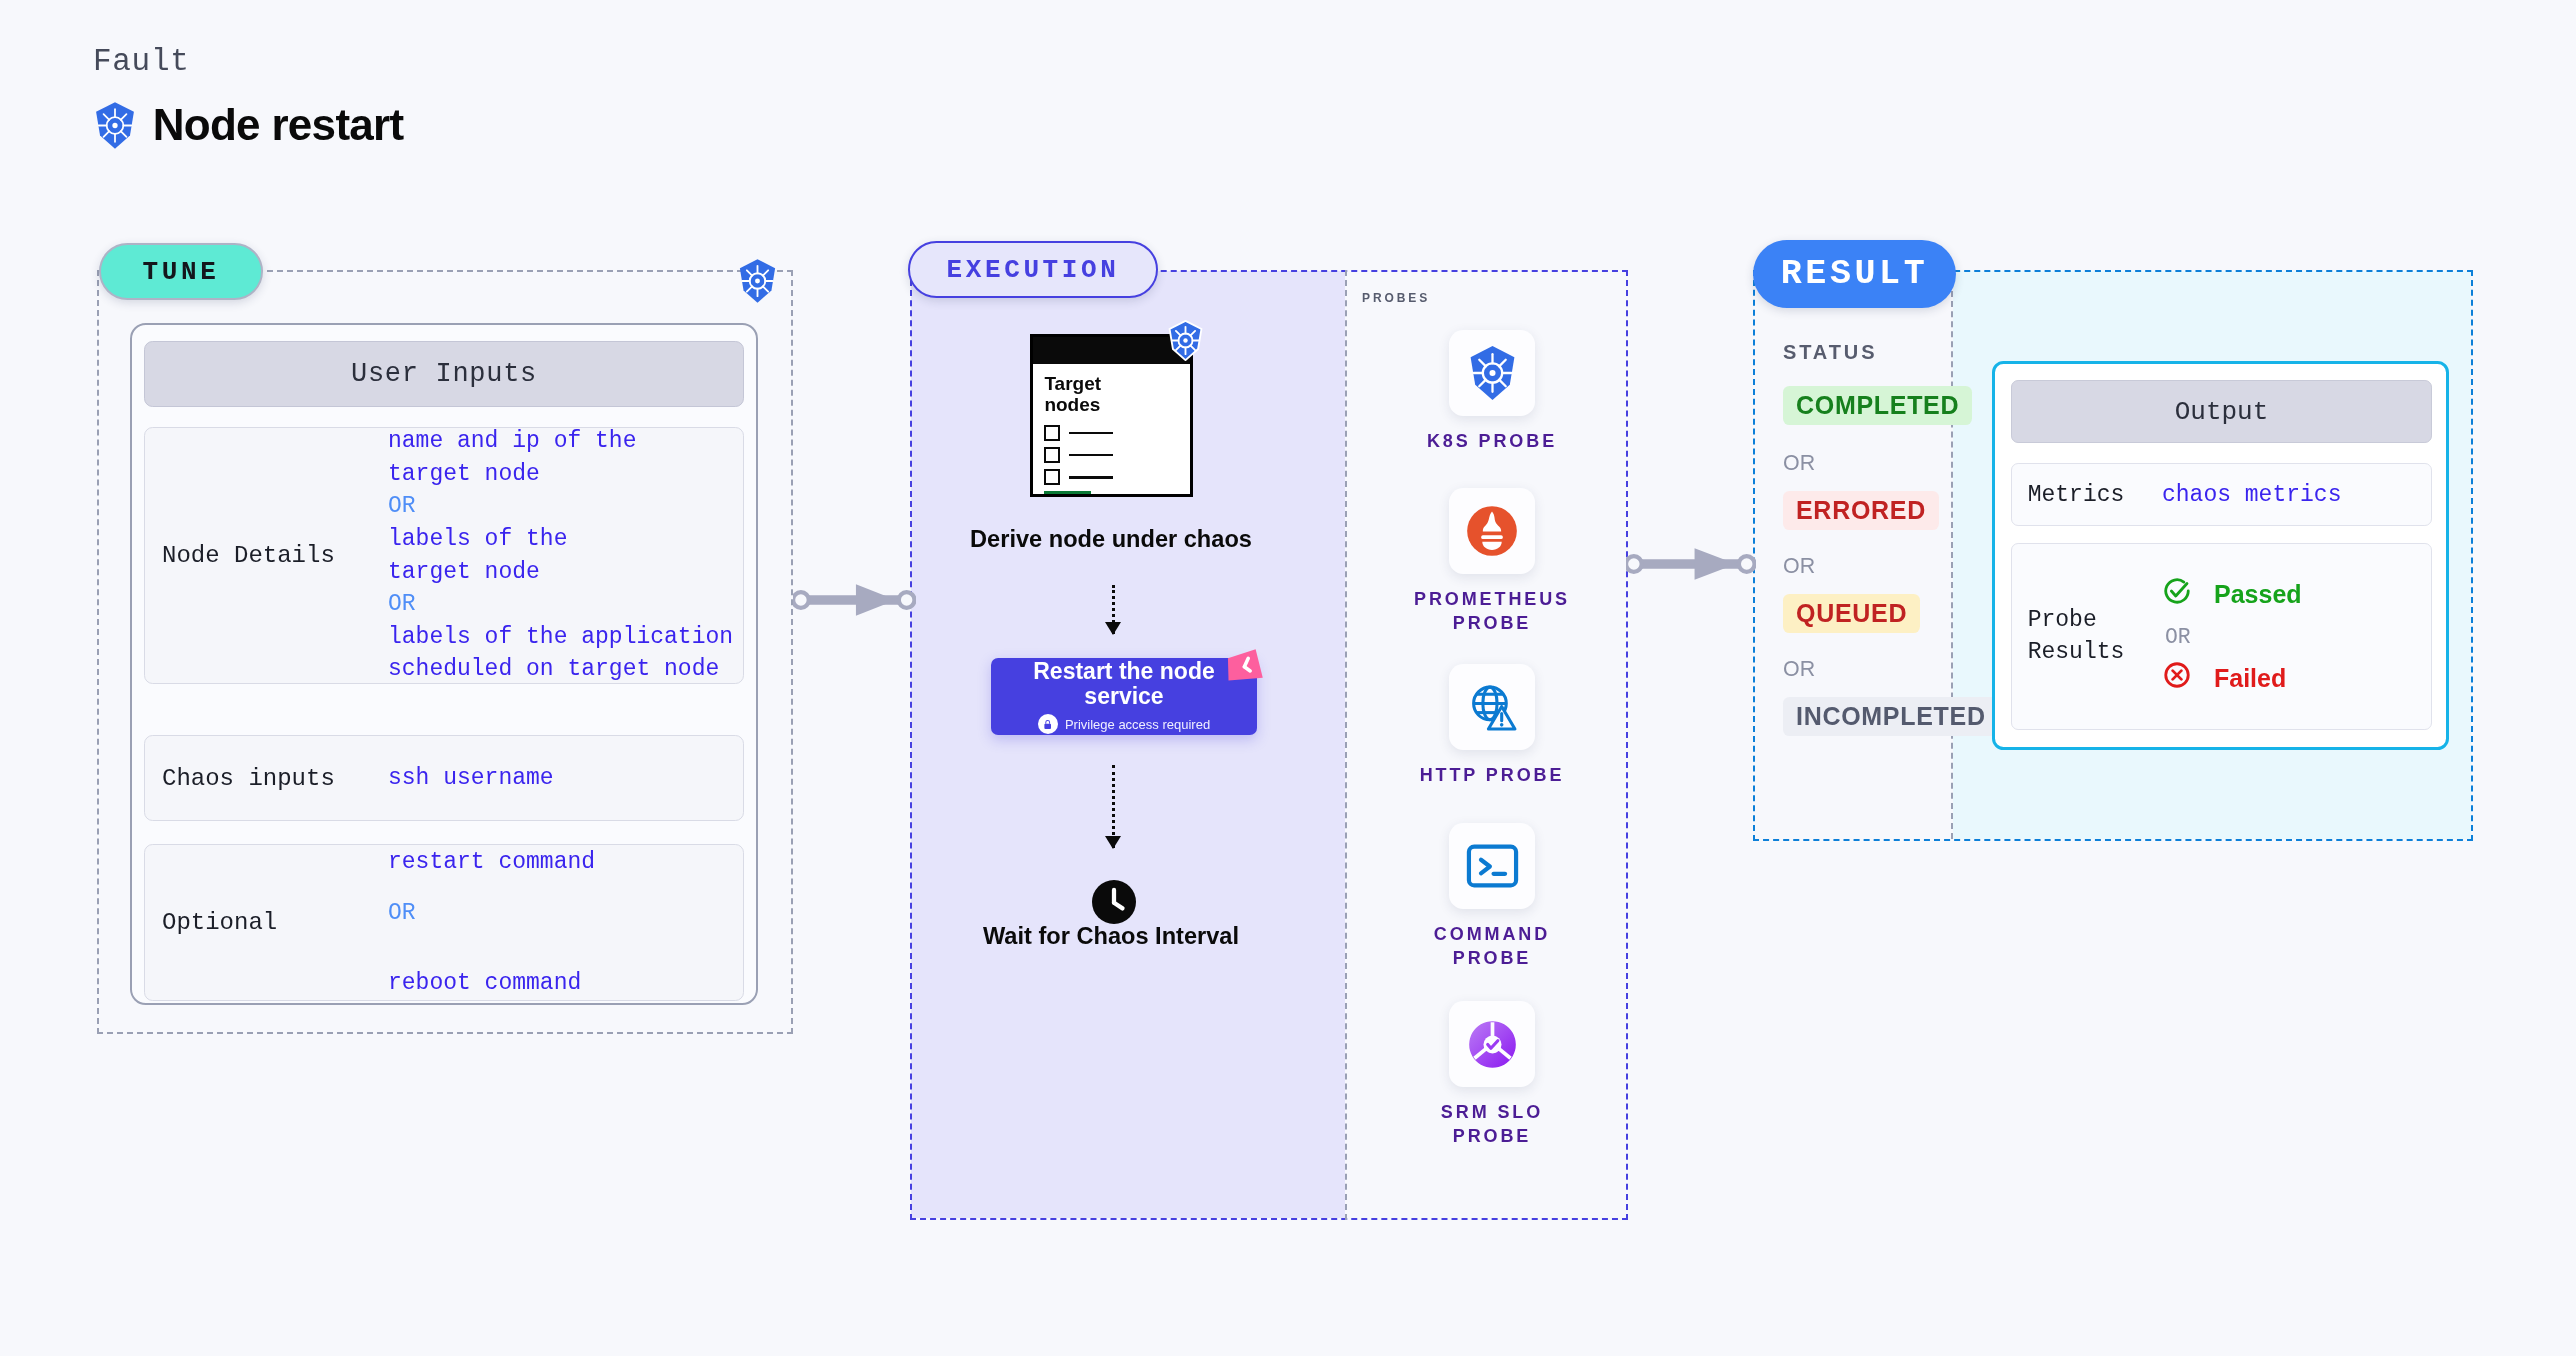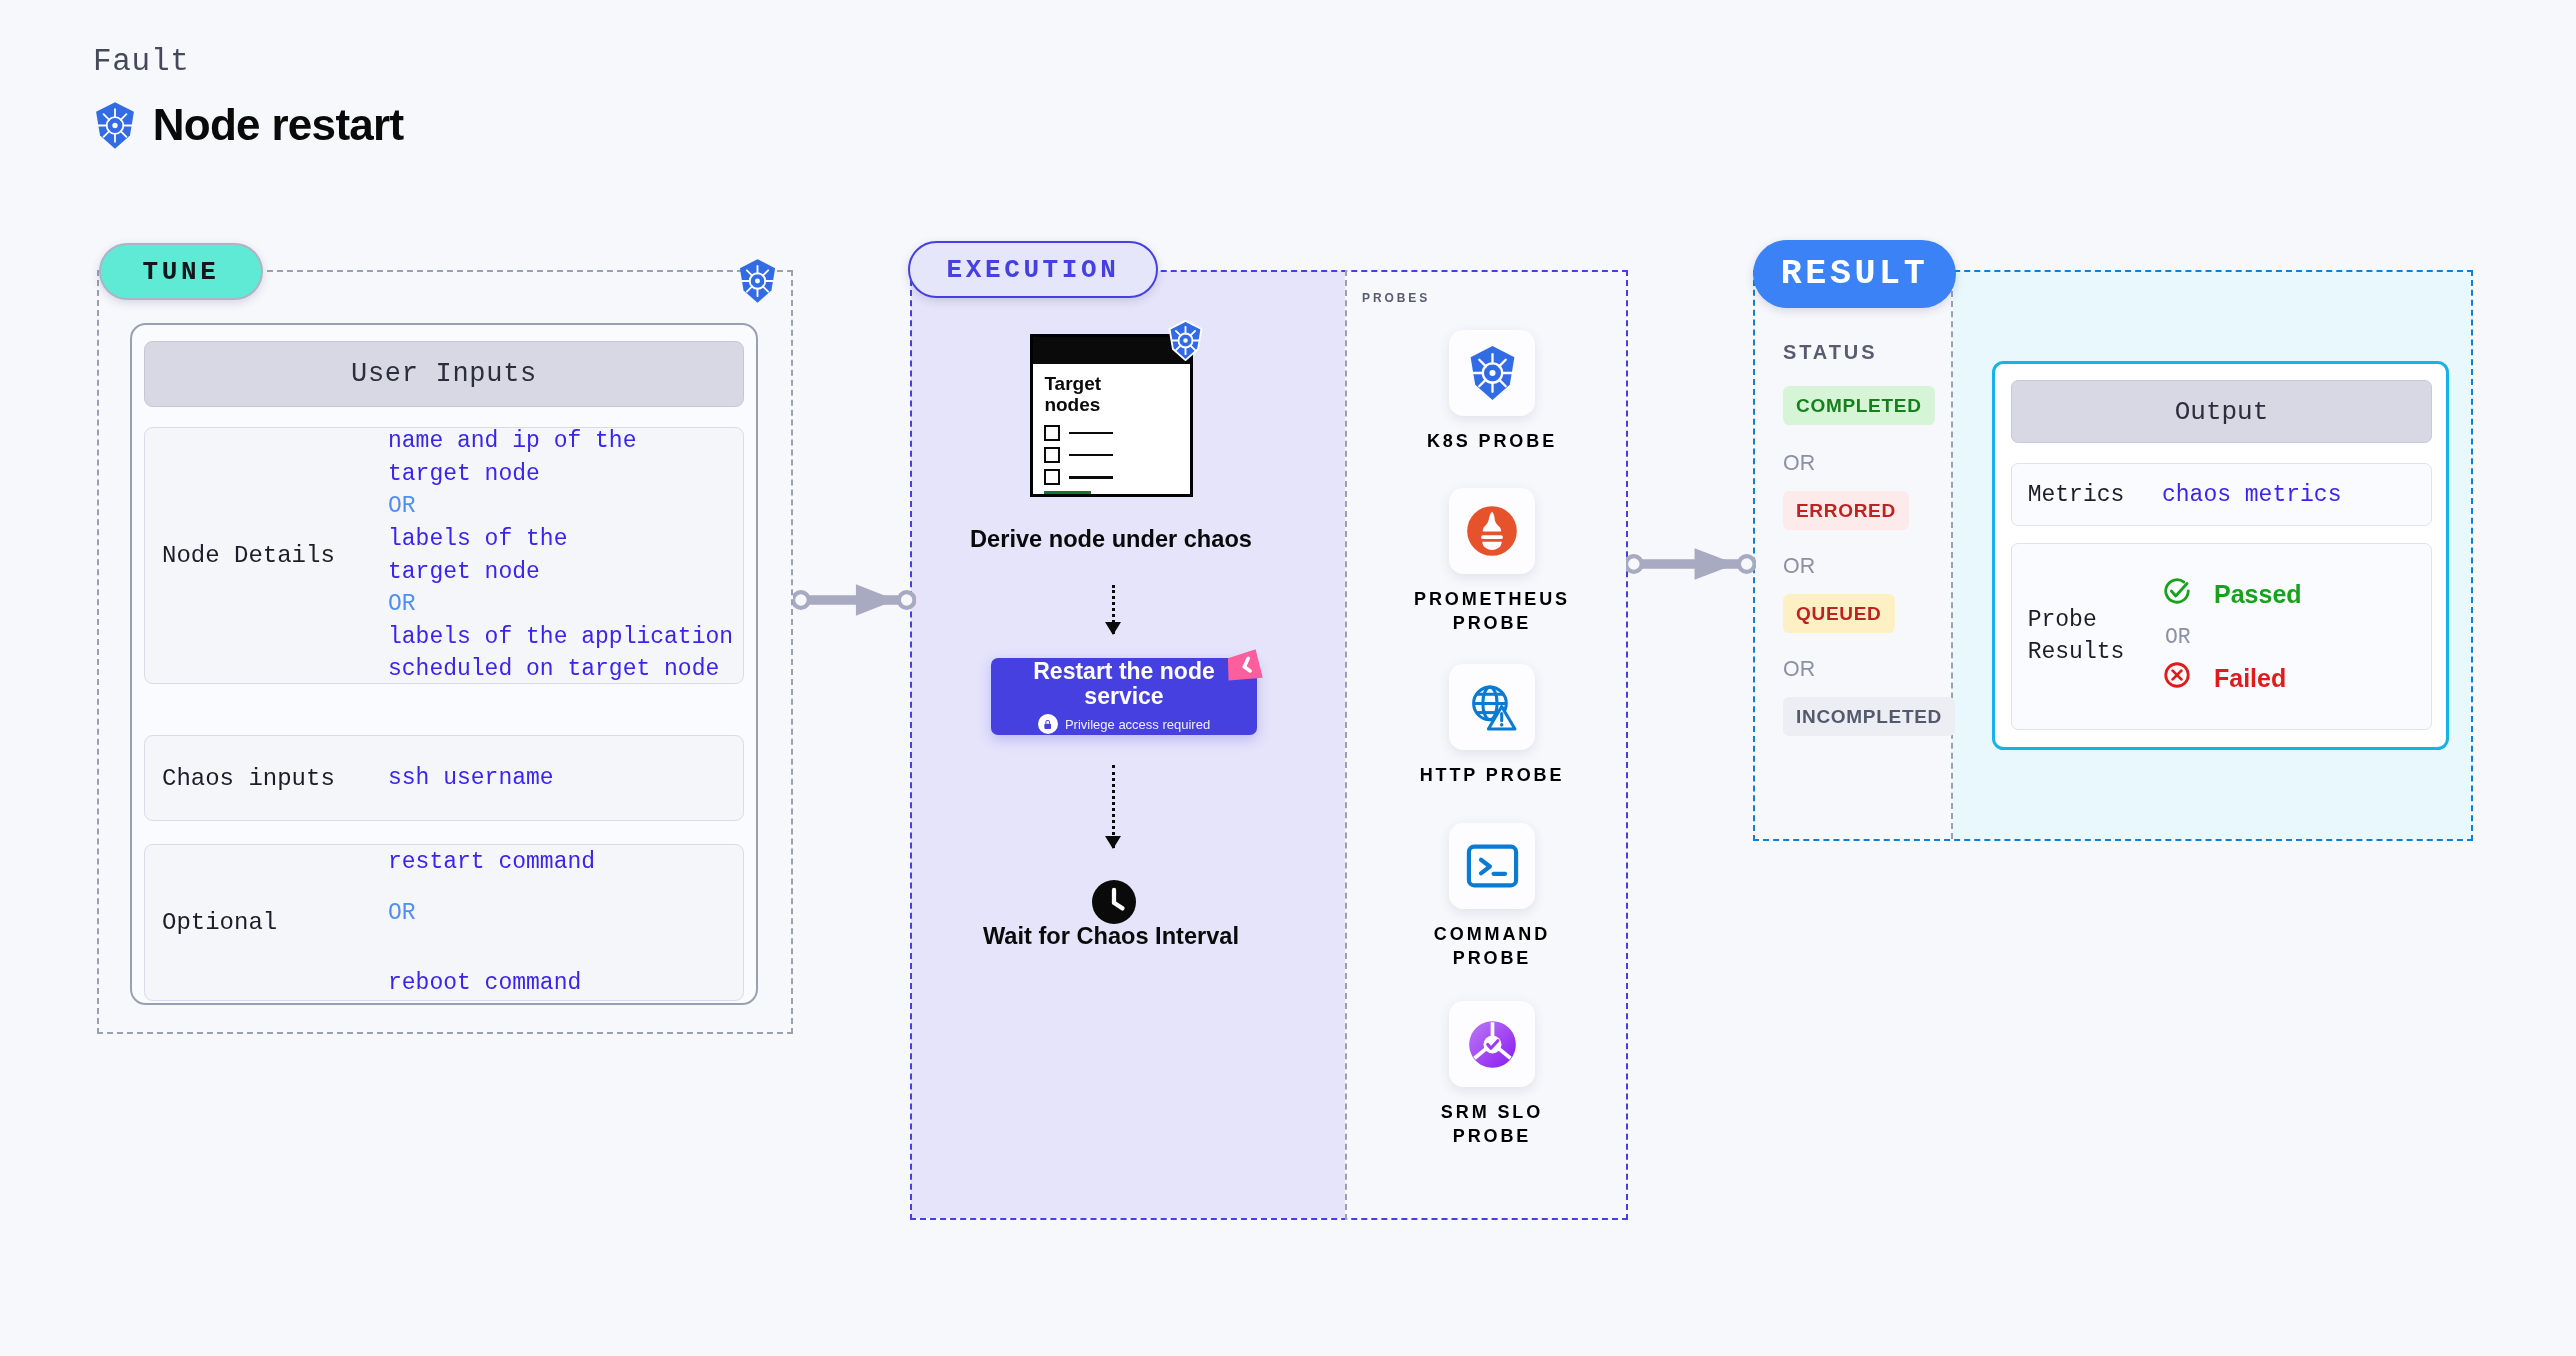--- a/index.html
+++ b/index.html
@@ -161,36 +161,36 @@
     position:absolute; width:178px; display:flex;
     flex-direction:column; align-items:center;
   }
   .probe .tile {
     width:86px; height:86px; background:#fdfdff; border-radius:14.3px;
     display:flex; align-items:center; justify-content:center;
     box-shadow:0 3.6px 11.4px rgba(40,50,90,.10);
   }
   .probe .plabel {
     margin-top:14.3px; text-align:center; font-size:18px; font-weight:bold;
-    color:#000000; letter-spacing:2.9px; line-height:1.3;
+    color:#4c1d95; letter-spacing:2.9px; line-height:1.3;
   }
   #probe-k8s    { left:1403px; top:330px; }
   #probe-prom   { left:1403px; top:488px; }
   #probe-http   { left:1403px; top:664px; }
   #probe-cmd    { left:1403px; top:823px; }
   #probe-srm    { left:1403px; top:1001px; }
 
   
   #status-label {
     position:absolute; left:1783px; top:341px;
     font-size:20px; font-weight:bold; color:#575c6e; letter-spacing:2.9px;
   }
   .status-badge {
     position:absolute; left:1783px; border-radius:6.4px;
-    font-size:19px; font-weight:bold; letter-spacing:0.7px;
+    font-size:25px; font-weight:bold; letter-spacing:0.7px;
     display:flex; align-items:center; justify-content:center;
     padding:0 13px; height:39px;
   }
   .or-text {
     position:absolute; left:1783px; font-size:21.4px; color:#8b90a3;
   }
   #st-completed   { top:386px; background:#d6f5d6; color:#16801d; }
   #or-1           { top:451px; }
   #st-errored     { top:491px; background:#fdeaea; color:#c02222; }
   #or-2           { top:554px; }

